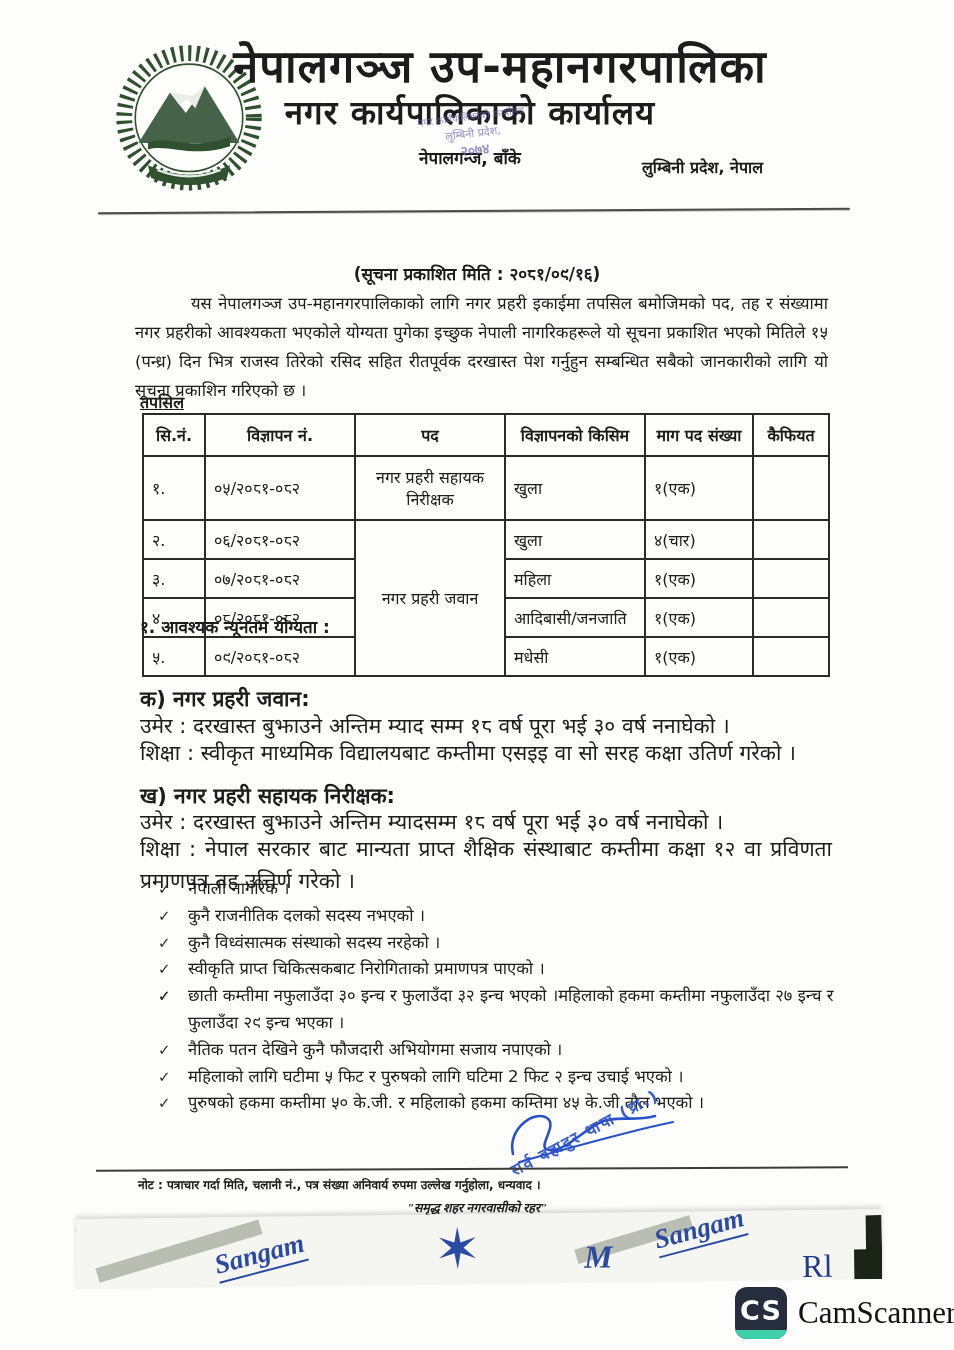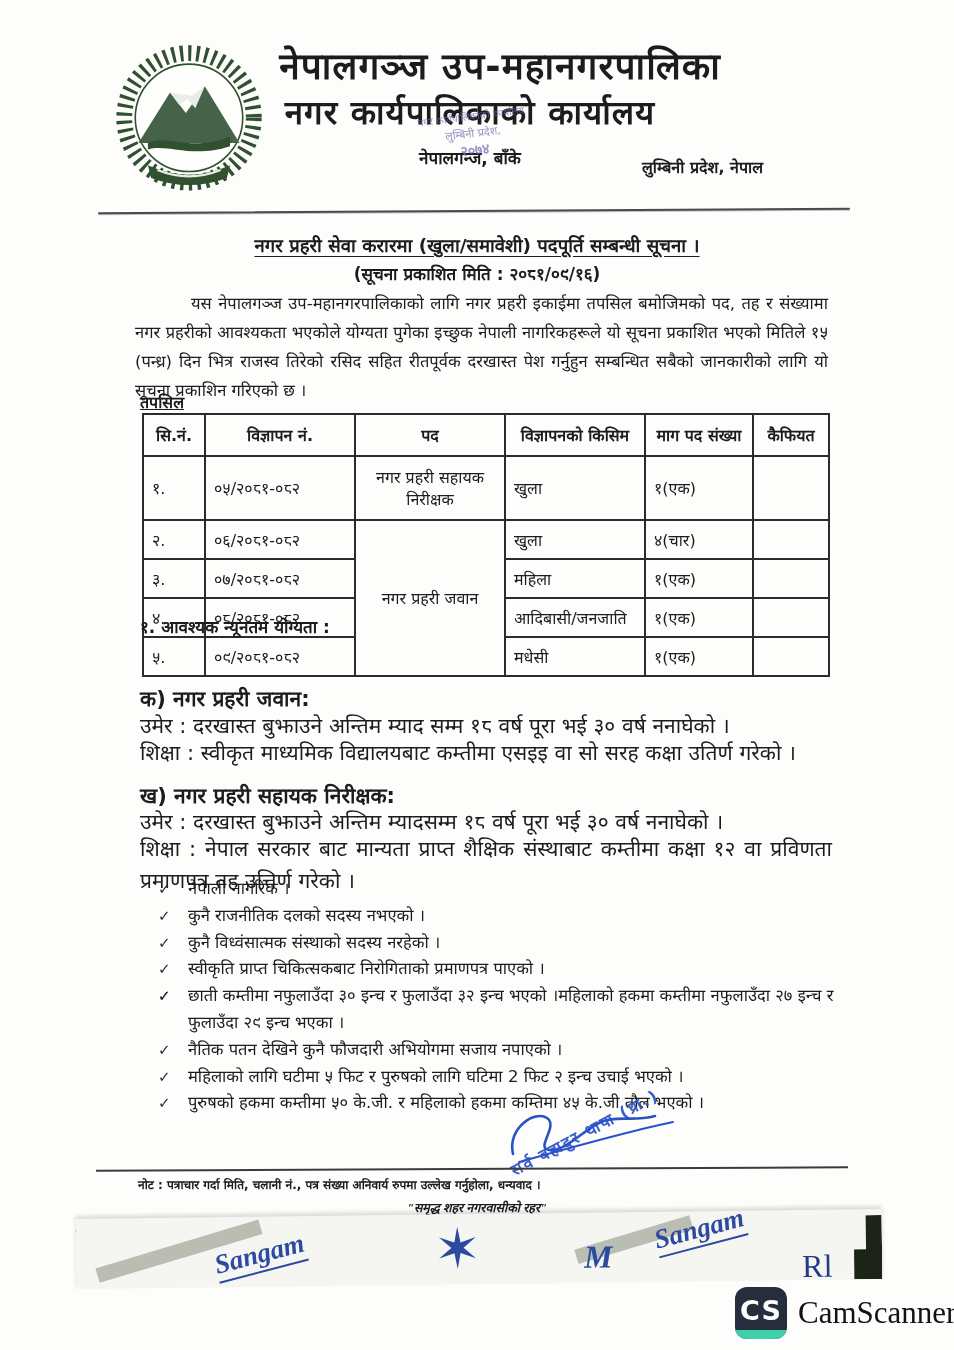--- a/index.html
+++ b/index.html
@@ -4,21 +4,21 @@
 <style>
   html,body{margin:0;padding:0;background:#ffffff;}
   .canvas{
     position:relative;width:954px;height:1350px;overflow:hidden;
     background:#fdfdfb;color:#1c1c1c;
     font-family:"DejaVu Sans",sans-serif;
   }
   
   .emblem{position:absolute;left:110px;top:42px;width:158px;height:158px;}
   .org-name{position:absolute;left:200px;top:44px;width:600px;text-align:center;
-    font-size:37px;font-weight:bold;letter-spacing:1px;line-height:46px;}
+    font-size:45px;font-weight:bold;letter-spacing:1px;line-height:46px;}
   .office-name{position:absolute;left:200px;top:90px;width:540px;text-align:center;
     font-size:33px;font-weight:bold;letter-spacing:1px;line-height:46px;}
   .place{position:absolute;left:350px;top:146px;width:240px;text-align:center;
     font-size:17px;font-weight:bold;}
   .province{position:absolute;left:642px;top:156px;font-size:16px;font-weight:bold;}
   .stamp{position:absolute;left:388px;top:108px;width:170px;text-align:center;
     transform:rotate(-7deg);color:rgba(118,103,176,0.72);line-height:17px;}
   .stamp .s1{font-size:10px;}
   .stamp .s2{font-size:11px;}
   .stamp .s3{font-size:14px;font-weight:bold;}
@@ -118,21 +118,20 @@
   <div class="province">लुम्बिनी प्रदेश, नेपाल</div>
 
   <div class="stamp">
     <div class="s1">नगर कार्यपालिकाको कार्यालय</div>
     <div class="s2">लुम्बिनी प्रदेश,</div>
     <div class="s3">२०७४</div>
   </div>
 
   <div class="head-rule"></div>
 
-  <div class="notice-title">नगर प्रहरी सेवा करारमा (खुला/समावेशी) पदपूर्ति सम्बन्धी सूचना ।</div>
   <div class="notice-date">(सूचना प्रकाशित मिति : २०८१/०९/१६)</div>
   <div class="intro">यस नेपालगञ्ज उप-महानगरपालिकाको लागि नगर प्रहरी इकाईमा तपसिल बमोजिमको पद, तह र संख्यामा नगर प्रहरीको आवश्यकता भएकोले योग्यता पुगेका इच्छुक नेपाली नागरिकहरूले यो सूचना प्रकाशित भएको मितिले १५ (पन्ध्र) दिन भित्र राजस्व तिरेको रसिद सहित रीतपूर्वक दरखास्त पेश गर्नुहुन सम्बन्धित सबैको जानकारीको लागि यो सूचना प्रकाशिन गरिएको छ ।</div>
   <div class="tapasil">तपसिल</div>
 
   <table class="jobs">
     <tbody>
         <tr>
       <th>सि.नं.</th>
       <th>विज्ञापन नं.</th>
       <th>पद</th>

